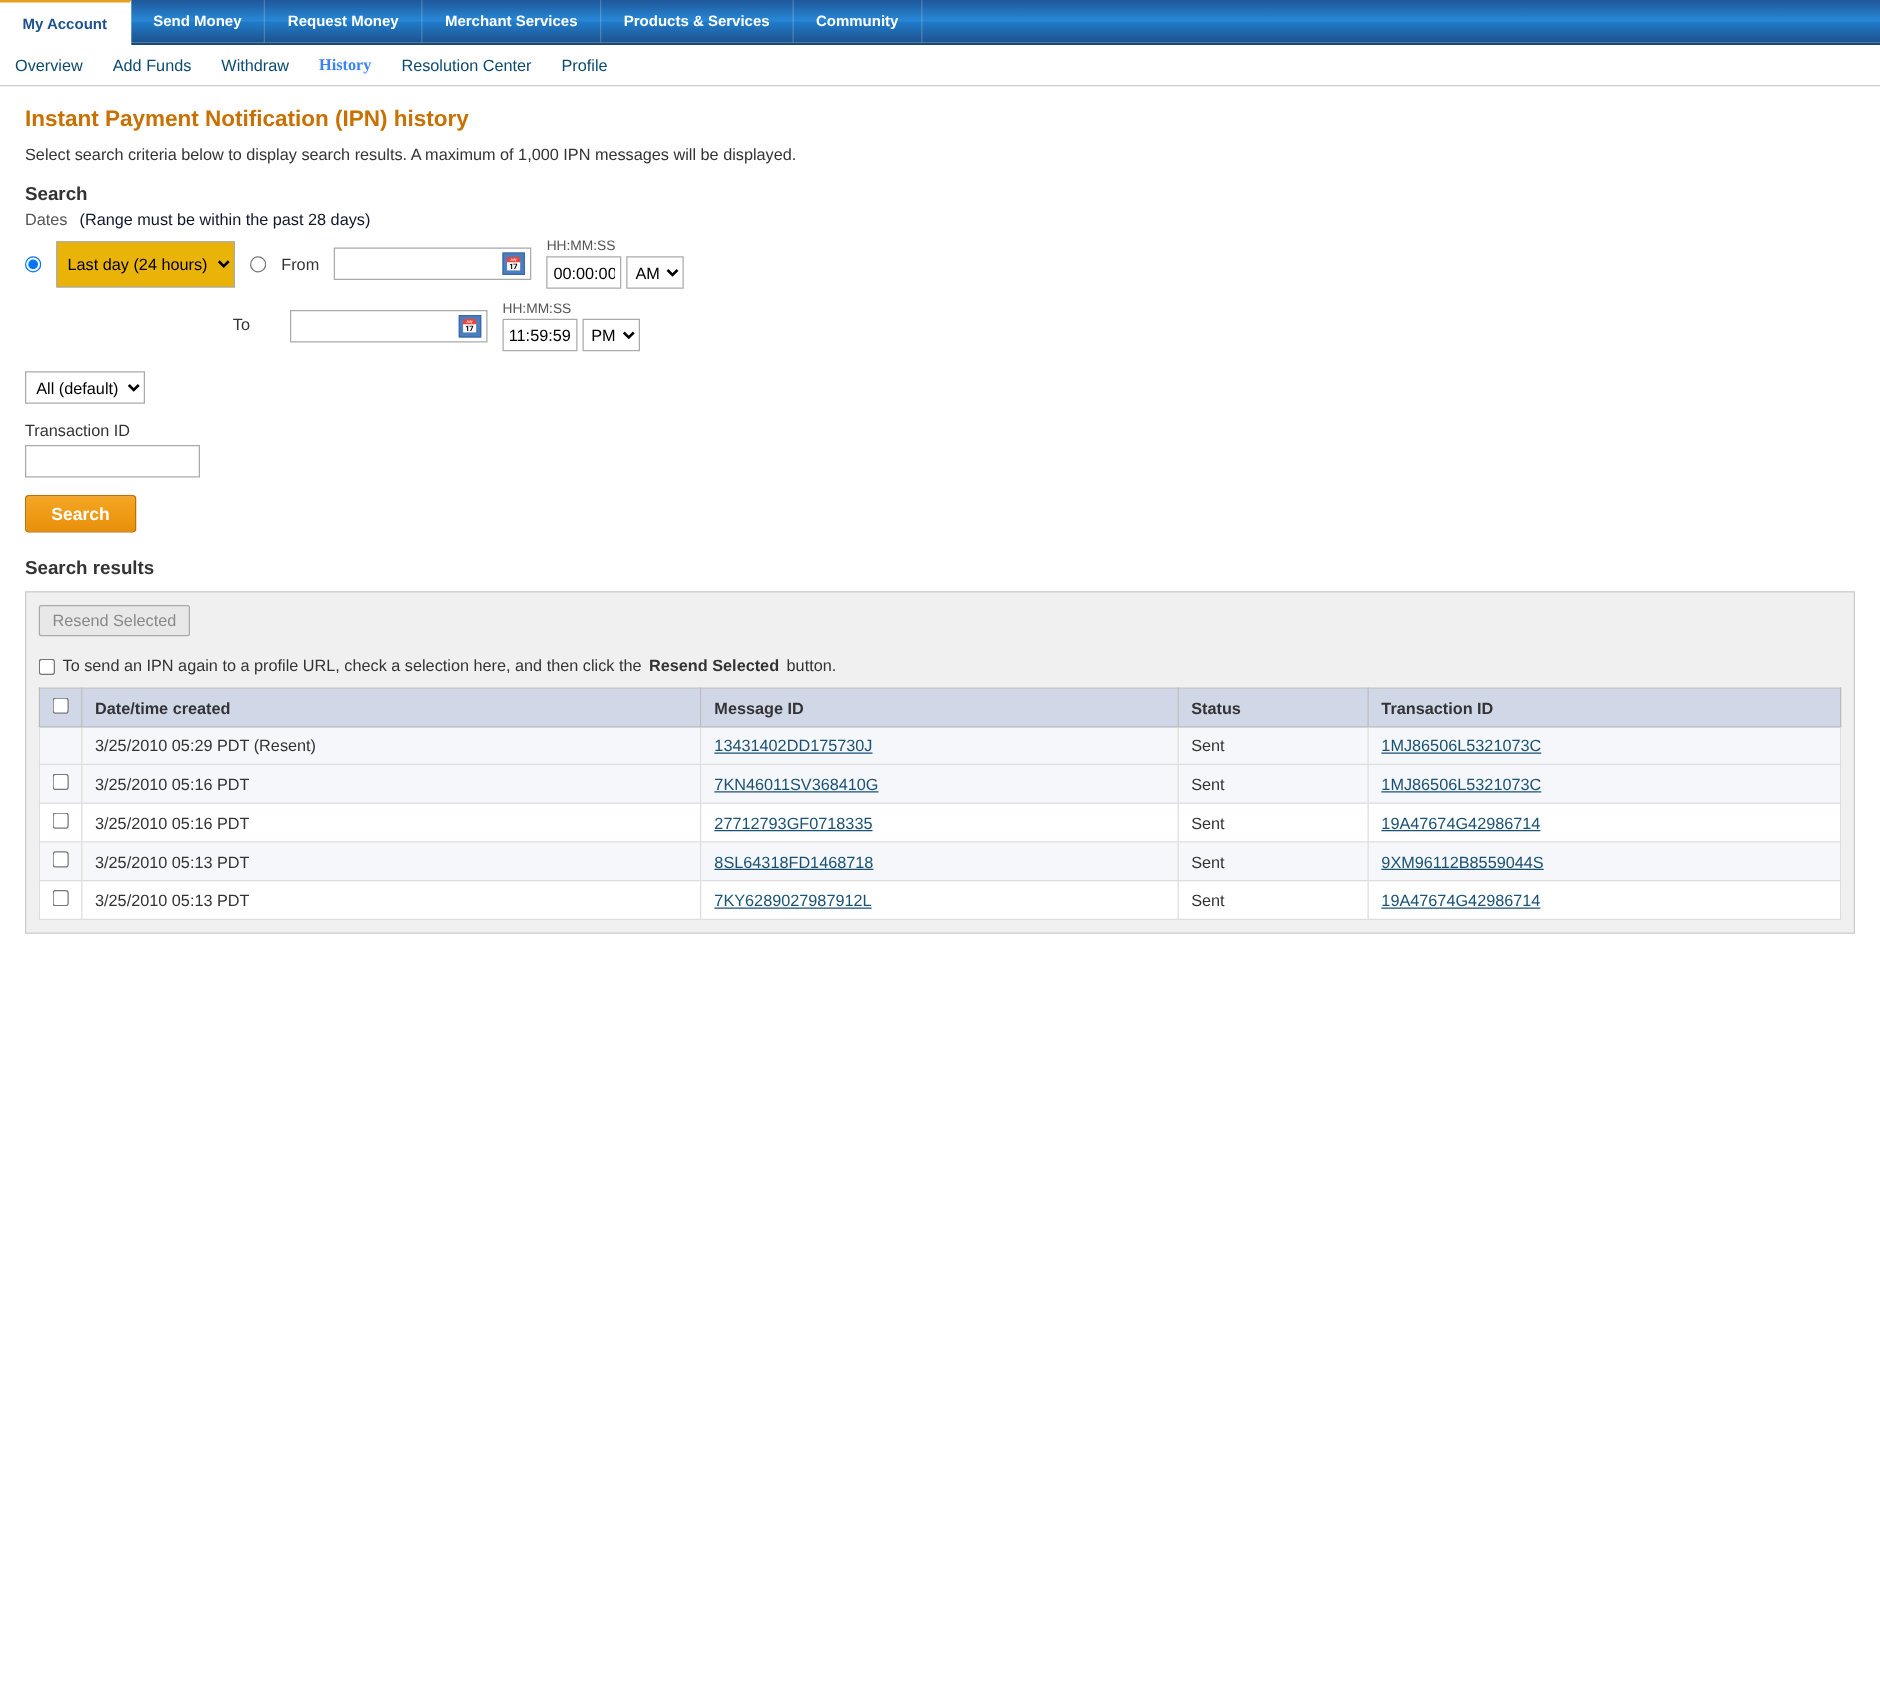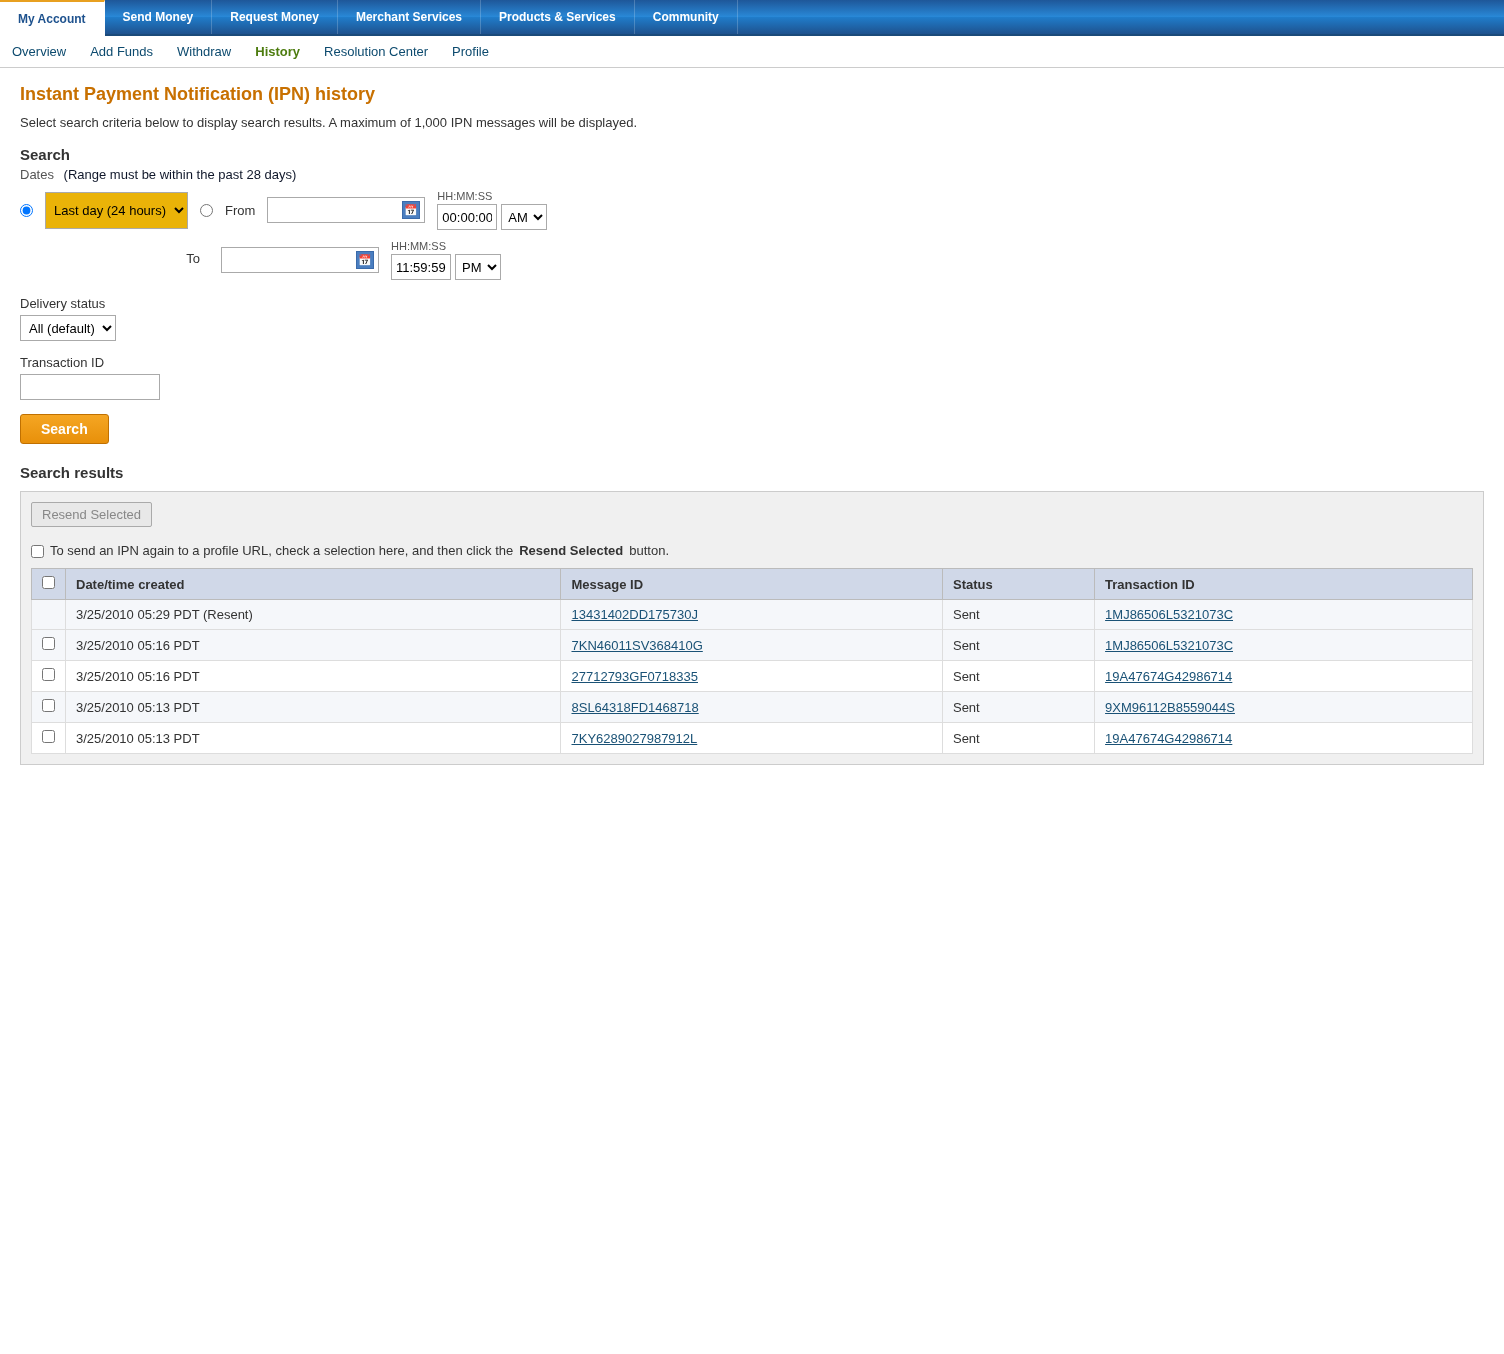--- a/index.html
+++ b/index.html
@@ -39,21 +39,21 @@
       border-bottom: 1px solid #ccc;
       gap: 16px;
     }
     .sub-nav-item {
       color: #0c4a6e;
       font-size: 13px;
       cursor: pointer;
       text-decoration: none;
       padding: 2px 4px;
     }
-    .sub-nav-item.active { font-weight: bold; color: #4d7c0f; text-decoration: none; }
+    .sub-nav-item.active { font-weight: bold; color: #3b82f6; text-decoration: none; font-family: Liberation Serif, serif; }
 
     
     .main-content {
       padding: 16px 20px;
     }
 
     .page-title {
       color: #c87000;
       font-size: 18px;
       font-weight: bold;
@@ -341,21 +341,21 @@
           <input type="text" class="time-input" value="00:00:00" style="">
           <select class="am-pm-select">
             <option>AM</option>
             <option>PM</option>
           </select>
         </div>
       </div>
     </div>
 
     <div class="date-select-section" style="margin-left: 140px;">
-      <span class="row-label" style="font-size:13px; margin-right:9px;">To</span>
+      <span class="row-label" style="font-size:13px; margin-right:20px;">To</span>
 
       <div class="date-time-group">
         <div class="date-input-container">
           <input type="text" class="date-input" style="">
           <div class="cal-icon">📅</div>
         </div>
       </div>
 
       <div style="display:flex;flex-direction:column;">
         <div class="hhmm-label">HH:MM:SS</div>
@@ -365,21 +365,20 @@
             <option>AM</option>
             <option selected="">PM</option>
           </select>
         </div>
       </div>
     </div>
   </div>
 
   
   <div class="delivery-section">
-    <div class="delivery-label">Delivery status</div>
     <select class="delivery-select">
     <option>All (default)</option><option>Sent</option><option>Failed</option><option>Retrying</option></select>
   </div>
 
   
   <div class="transaction-section">
     <div class="transaction-label">Transaction ID</div>
     <input type="text" class="transaction-input" style="">
   </div>
 

